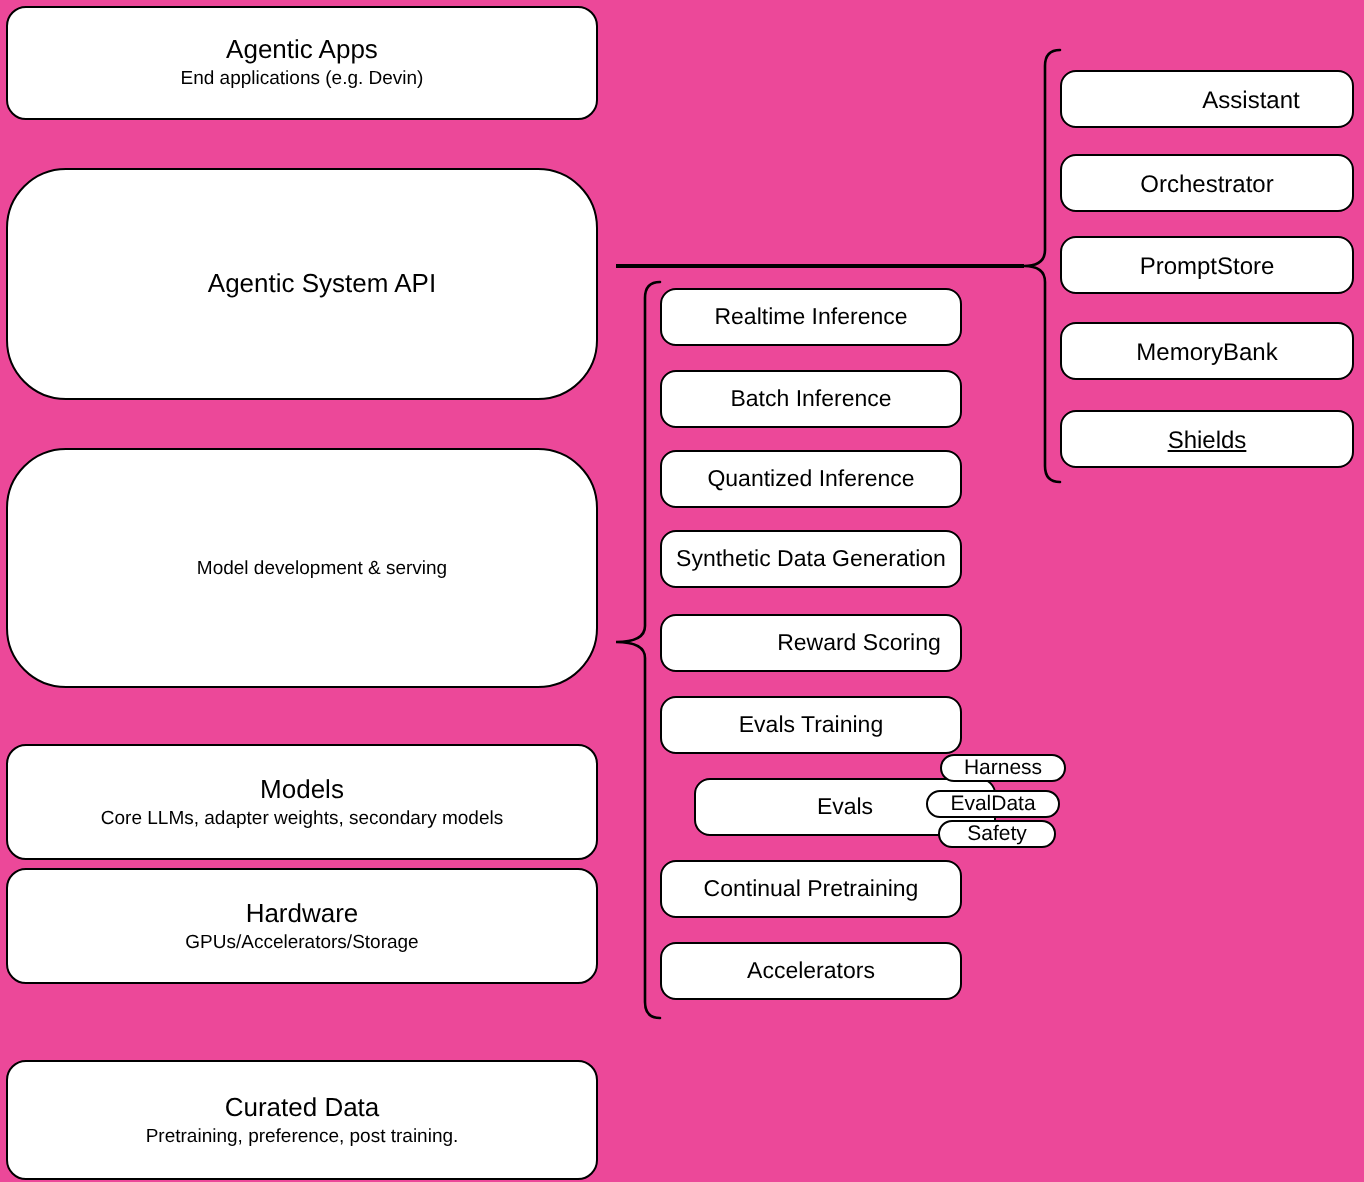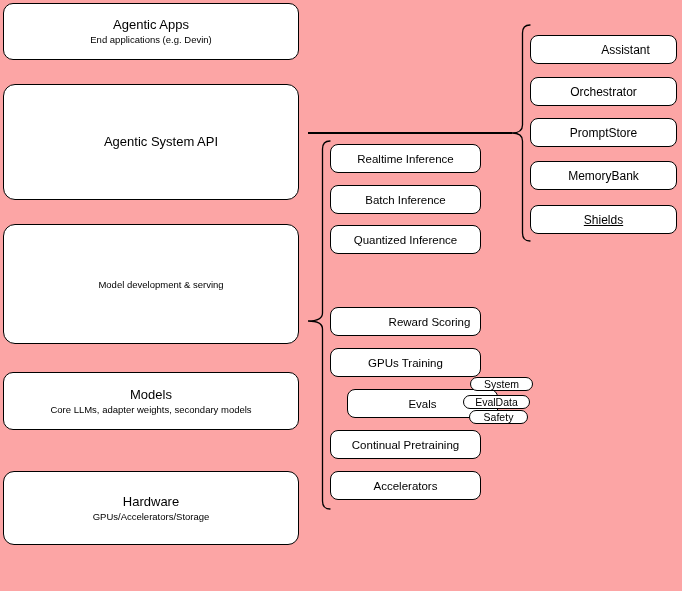--- a/index.html
+++ b/index.html
@@ -4,21 +4,21 @@
 <style>
   html, body {
     margin: 0;
     padding: 0;
     background: #ffffff;
   }
   .canvas {
     position: relative;
     width: 682px;
     height: 591px;
-    background: #fca5a5;
+    background: #ec4899;
     font-family: "Liberation Sans", sans-serif;
     color: #000000;
     overflow: hidden;
   }
   
   .lbox {
     position: absolute;
     left: 3px;
     width: 296px;
     border: 1px solid #000000;
@@ -34,21 +34,21 @@
     font-size: 13px;
     line-height: 16px;
     white-space: nowrap;
   }
   .lbox .lsub {
     font-size: 9.5px;
     line-height: 13px;
     white-space: nowrap;
   }
   .r10 { border-radius: 10px; }
-  .r26 { border-radius: 12px; padding-left: 20px; }
+  .r26 { border-radius: 30px; padding-left: 20px; }
   
   .mbox {
     position: absolute;
     left: 330px;
     width: 151px;
     height: 29px;
     border: 1px solid #000000;
     border-radius: 8px;
     background: #ffffff;
     box-sizing: border-box;
@@ -116,53 +116,60 @@
 
   <div class="lbox r26" style="top:224px; height:120px;">
     <div class="lsub">Model development &amp; serving</div>
   </div>
 
   <div class="lbox r10" style="top:372px; height:58px;">
     <div class="ltitle">Models</div>
     <div class="lsub">Core LLMs, adapter weights, secondary models</div>
   </div>
 
-  <div class="lbox r10" style="top:471px; height:74px;border-radius:11px;">
+  <div class="lbox r10" style="top:434px; height:58px;">
     <div class="ltitle">Hardware</div>
     <div class="lsub">GPUs/Accelerators/Storage</div>
   </div>
 
+  <div class="lbox r10" style="top:530px; height:60px;">
+    <div class="ltitle">Curated Data</div>
+    <div class="lsub">Pretraining, preference, post training.</div>
+  </div>
 
   <div class="mbox" style="top:144px;">
     <span>Realtime Inference</span>
   </div>
   <div class="mbox" style="top:185px;">
     <span>Batch Inference</span>
   </div>
   <div class="mbox" style="top:225px;">
     <span>Quantized Inference</span>
   </div>
+  <div class="mbox" style="top:265px;">
+    <span>Synthetic Data Generation</span>
+  </div>
   <div class="mbox" style="top:307px;padding-left:48px;">
     <span>Reward Scoring</span>
   </div>
   <div class="mbox" style="top:348px;">
-    <span>GPUs Training</span>
+    <span>Evals Training</span>
   </div>
   <div class="mbox" style="top:389px;margin-left:17px;">
     <span>Evals</span>
   </div>
   <div class="mbox" style="top:430px;">
     <span>Continual Pretraining</span>
   </div>
   <div class="mbox" style="top:471px;">
     <span>Accelerators</span>
   </div>
 
   <div class="pill" style="left:470px; top:377px; width:63px;">
-    <span>System</span>
+    <span>Harness</span>
   </div>
   <div class="pill" style="left:463px; top:395px; width:67px;">
     <span>EvalData</span>
   </div>
   <div class="pill" style="left:469px; top:410px; width:59px;">
     <span>Safety</span>
   </div>
 
   <div class="rbox" style="top:35px;padding-left:44px;">
     <span>Assistant</span>

